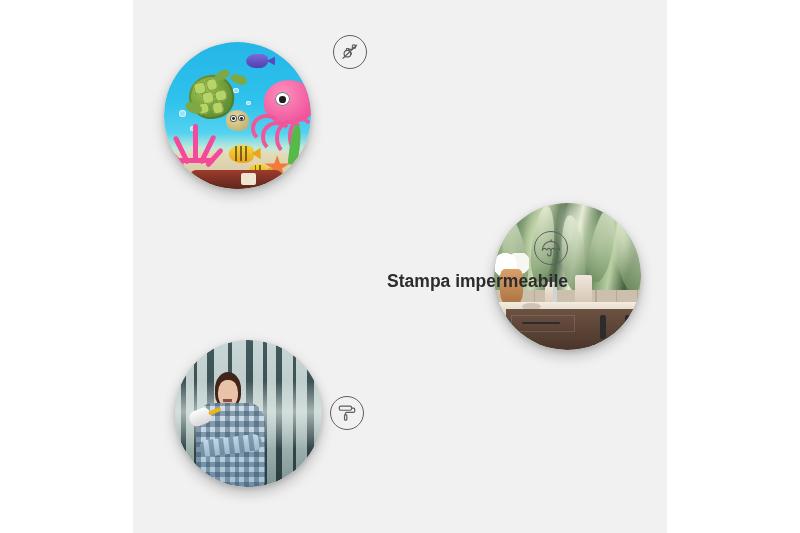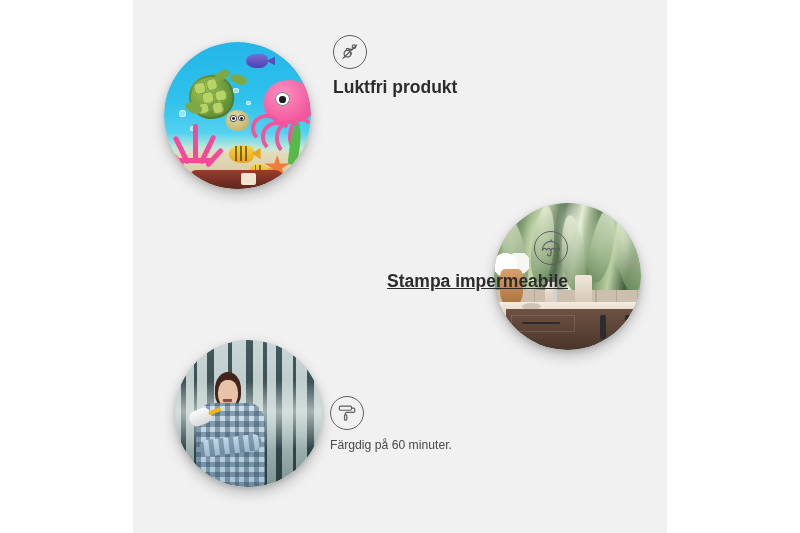--- a/index.html
+++ b/index.html
@@ -319,21 +319,21 @@
   }
 
   
   #feature-odour { left: 200px; top: 35px; width: 290px; text-align: left; }
   #feature-odour .icon-circle { margin-bottom: 8px; }
   #feature-odour .title { margin-bottom: 4px; }
 
   
   #feature-water { left: 85px; top: 231px; width: 350px; text-align: right; }
   #feature-water .icon-circle { margin-left: auto; margin-bottom: 6px; }
-  #feature-water .title { margin-bottom: 20px; text-decoration: underline; }
+  #feature-water .title { margin-bottom: 20px; }
 
   
   #feature-mount { left: 197px; top: 396px; width: 280px; text-align: left; }
   #feature-mount .icon-circle { margin-bottom: 7px; }
   #feature-mount .title { margin-bottom: 3px; }
 </style>
 </head>
 <body>
 
 <div class="page">
@@ -466,21 +466,20 @@
       <div class="icon-circle">
         <svg width="22" height="22" viewBox="0 0 24 24" fill="none" stroke="#5e5e5e" stroke-width="1.3" stroke-linecap="round" stroke-linejoin="round">
           <path d="M9.2 10.2c2.1 0 3.6 1.6 3.6 3.6s-1.5 3.6-3.6 3.6-3.6-1.6-3.6-3.6 1.5-3.6 3.6-3.6z"></path>
           <path d="M8.2 10.2V8.2h2.6v2"></path>
           <path d="M10.8 9.1h2.4c1.5 0 2.4-.7 2.4-1.9"></path>
           <circle cx="16.3" cy="6.2" r="1.9"></circle>
           <path d="M12.9 12.3c.5.6.7 1.4.6 2.2"></path>
           <line x1="4.4" y1="18.8" x2="19.2" y2="4.6"></line>
         </svg>
       </div>
-      <div class="title">Luktfri produkt</div>
     </div>
 
     <div class="feature" id="feature-water">
       <div class="icon-circle">
         <svg width="22" height="22" viewBox="0 0 24 24" fill="none" stroke="#5e5e5e" stroke-width="1.3" stroke-linecap="round" stroke-linejoin="round">
           <path d="M2.6 14.1c0-5.2 4.2-9.4 9.4-9.4s9.4 4.2 9.4 9.4"></path>
           <path d="M2.6 14.1c1.6-2.2 3.1-2.2 4.7 0 1.6-2.2 3.1-2.2 4.7 0 1.6-2.2 3.1-2.2 4.7 0 1.6-2.2 3.1-2.2 4.7 0"></path>
           <line x1="12" y1="3.2" x2="12" y2="4.7"></line>
           <path d="M12 14.1v4.6a1.9 1.9 0 0 1-3.8 0"></path>
         </svg>
@@ -489,17 +488,16 @@
     </div>
 
     <div class="feature" id="feature-mount">
       <div class="icon-circle">
         <svg width="22" height="22" viewBox="0 0 24 24" fill="none" stroke="#5e5e5e" stroke-width="1.3" stroke-linecap="round" stroke-linejoin="round">
           <rect x="3.6" y="4.4" width="13.4" height="4.6" rx="1.6"></rect>
           <path d="M17 6.7h2.1c.8 0 1.3.6 1.3 1.3v2.1c0 .8-.6 1.3-1.3 1.3h-7.6c-.8 0-1.3.6-1.3 1.3v1.1"></path>
           <rect x="9.3" y="13.8" width="2.5" height="5.9" rx="1"></rect>
         </svg>
       </div>
-      <div class="desc">Färgdig på 60 minuter.</div>
     </div>
 
   </div>
 </div>
 
 </body></html>

